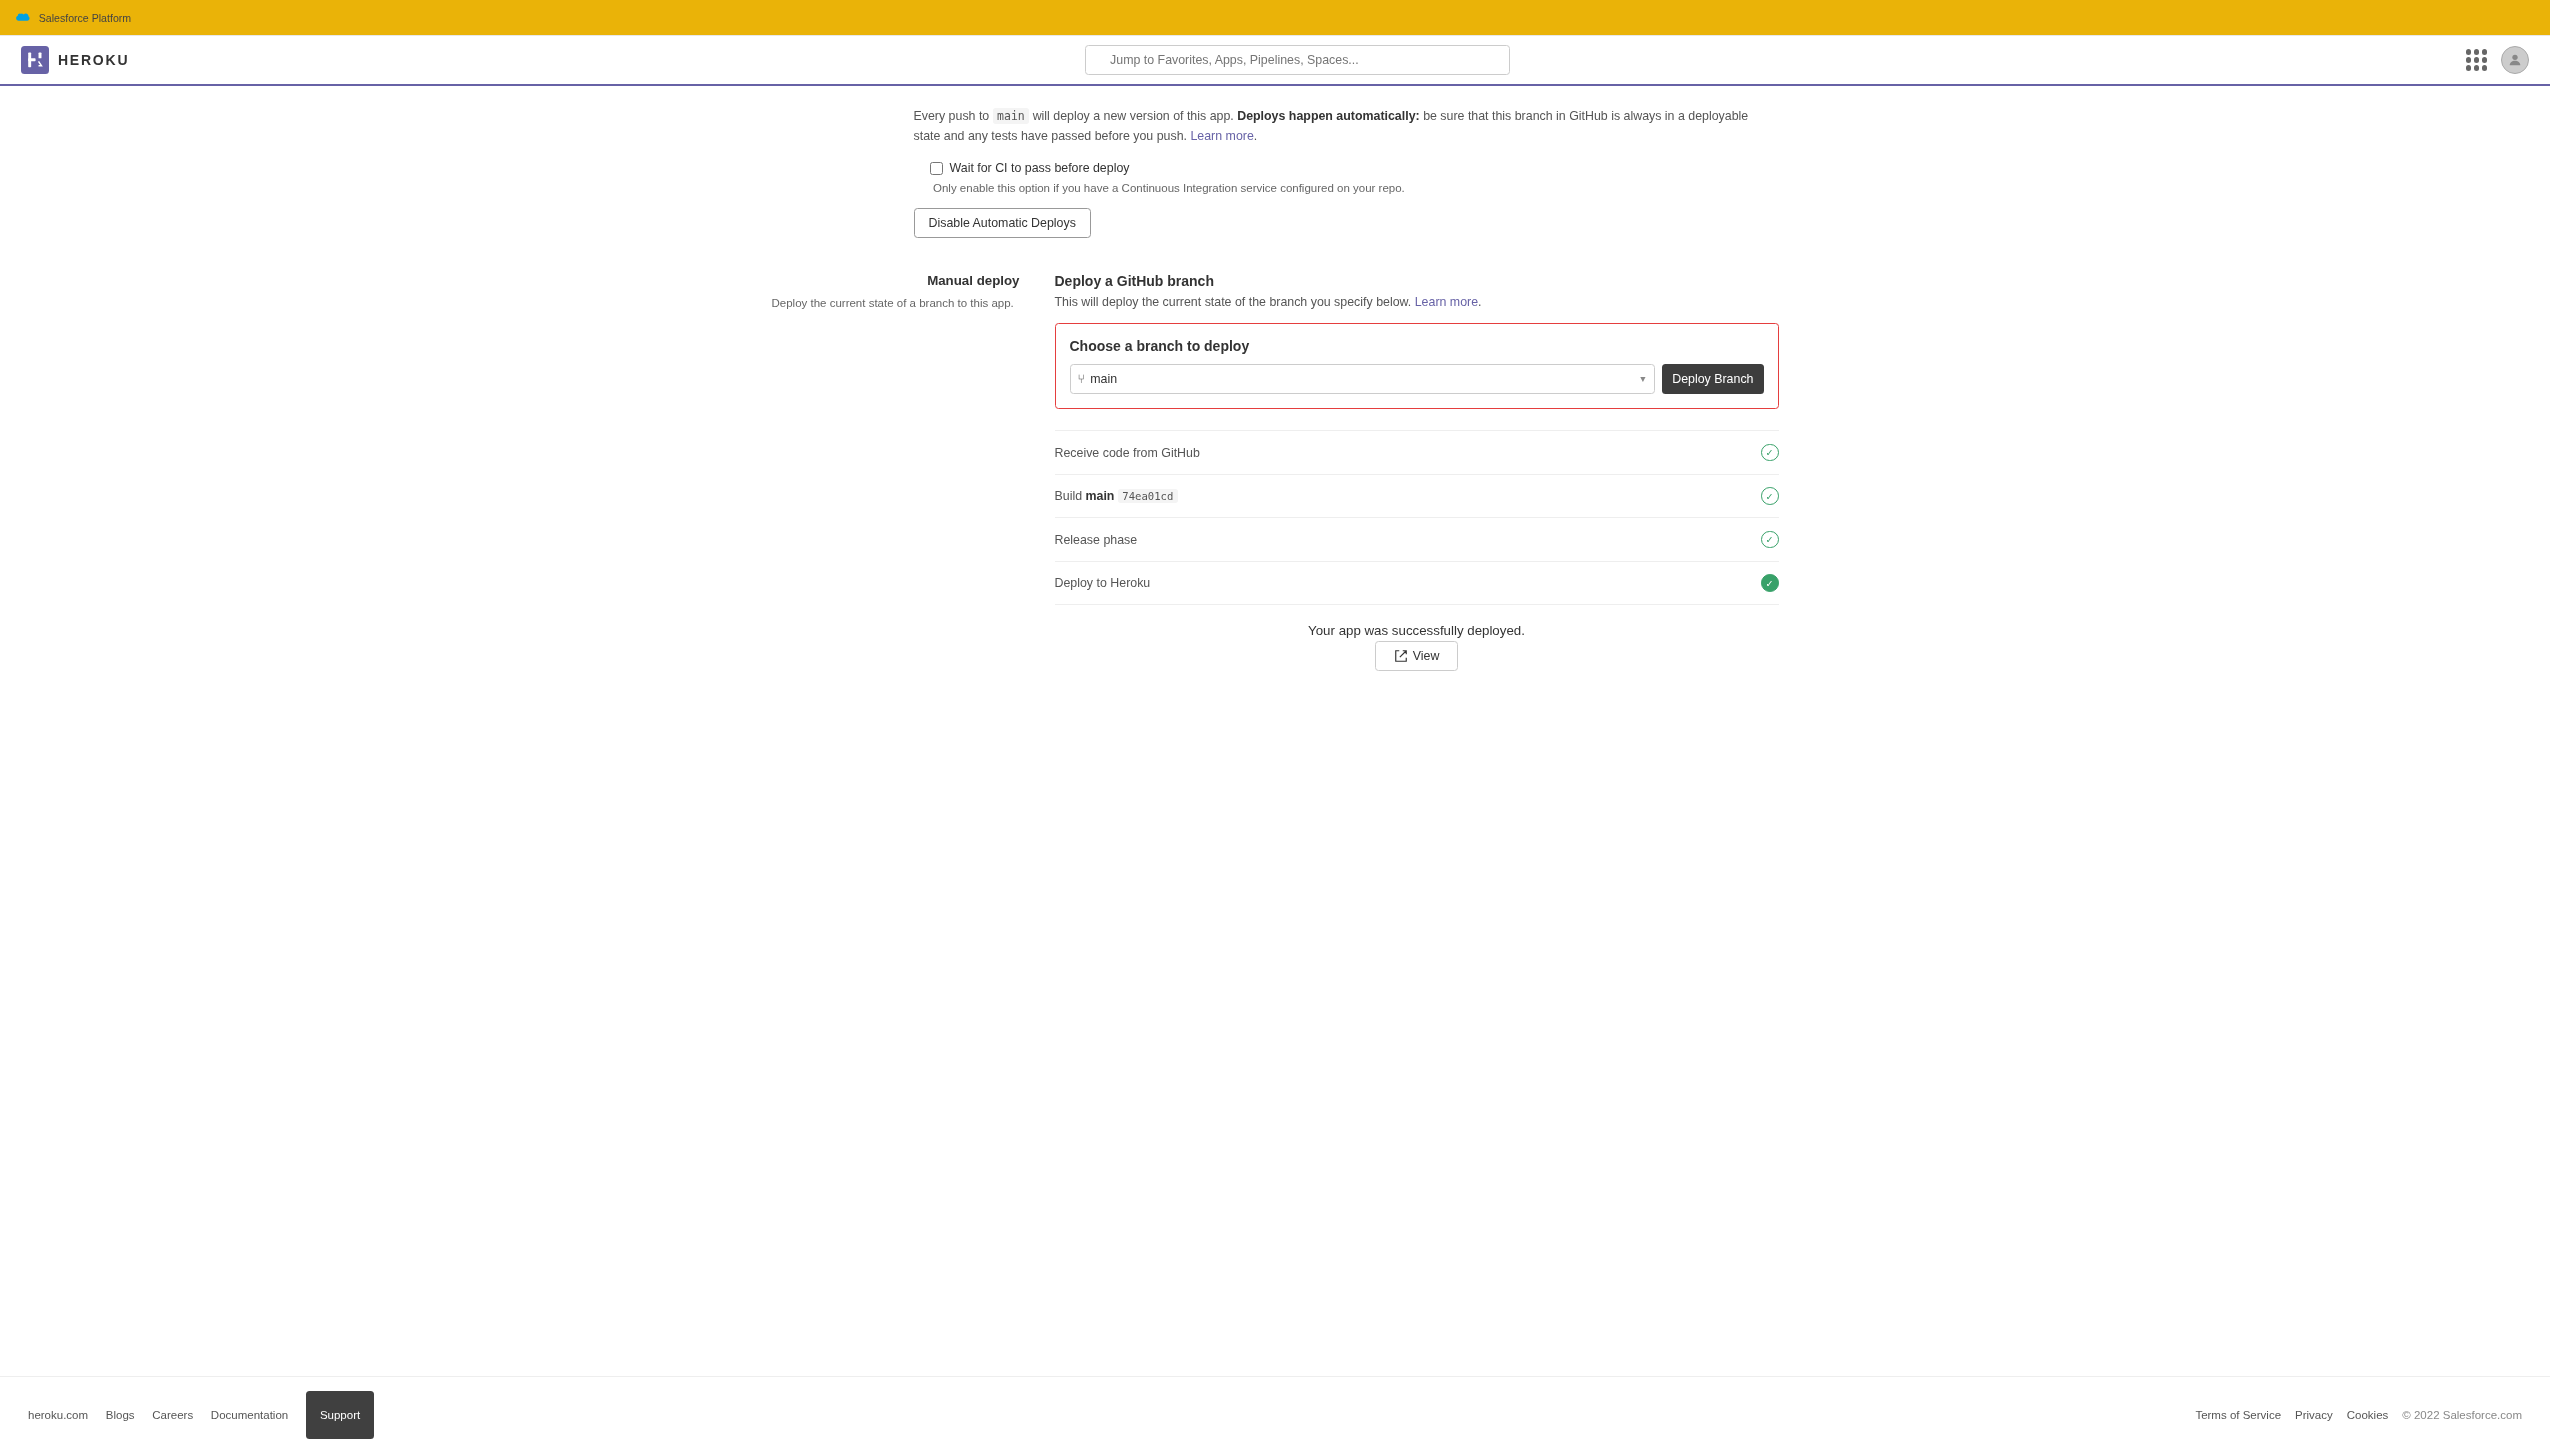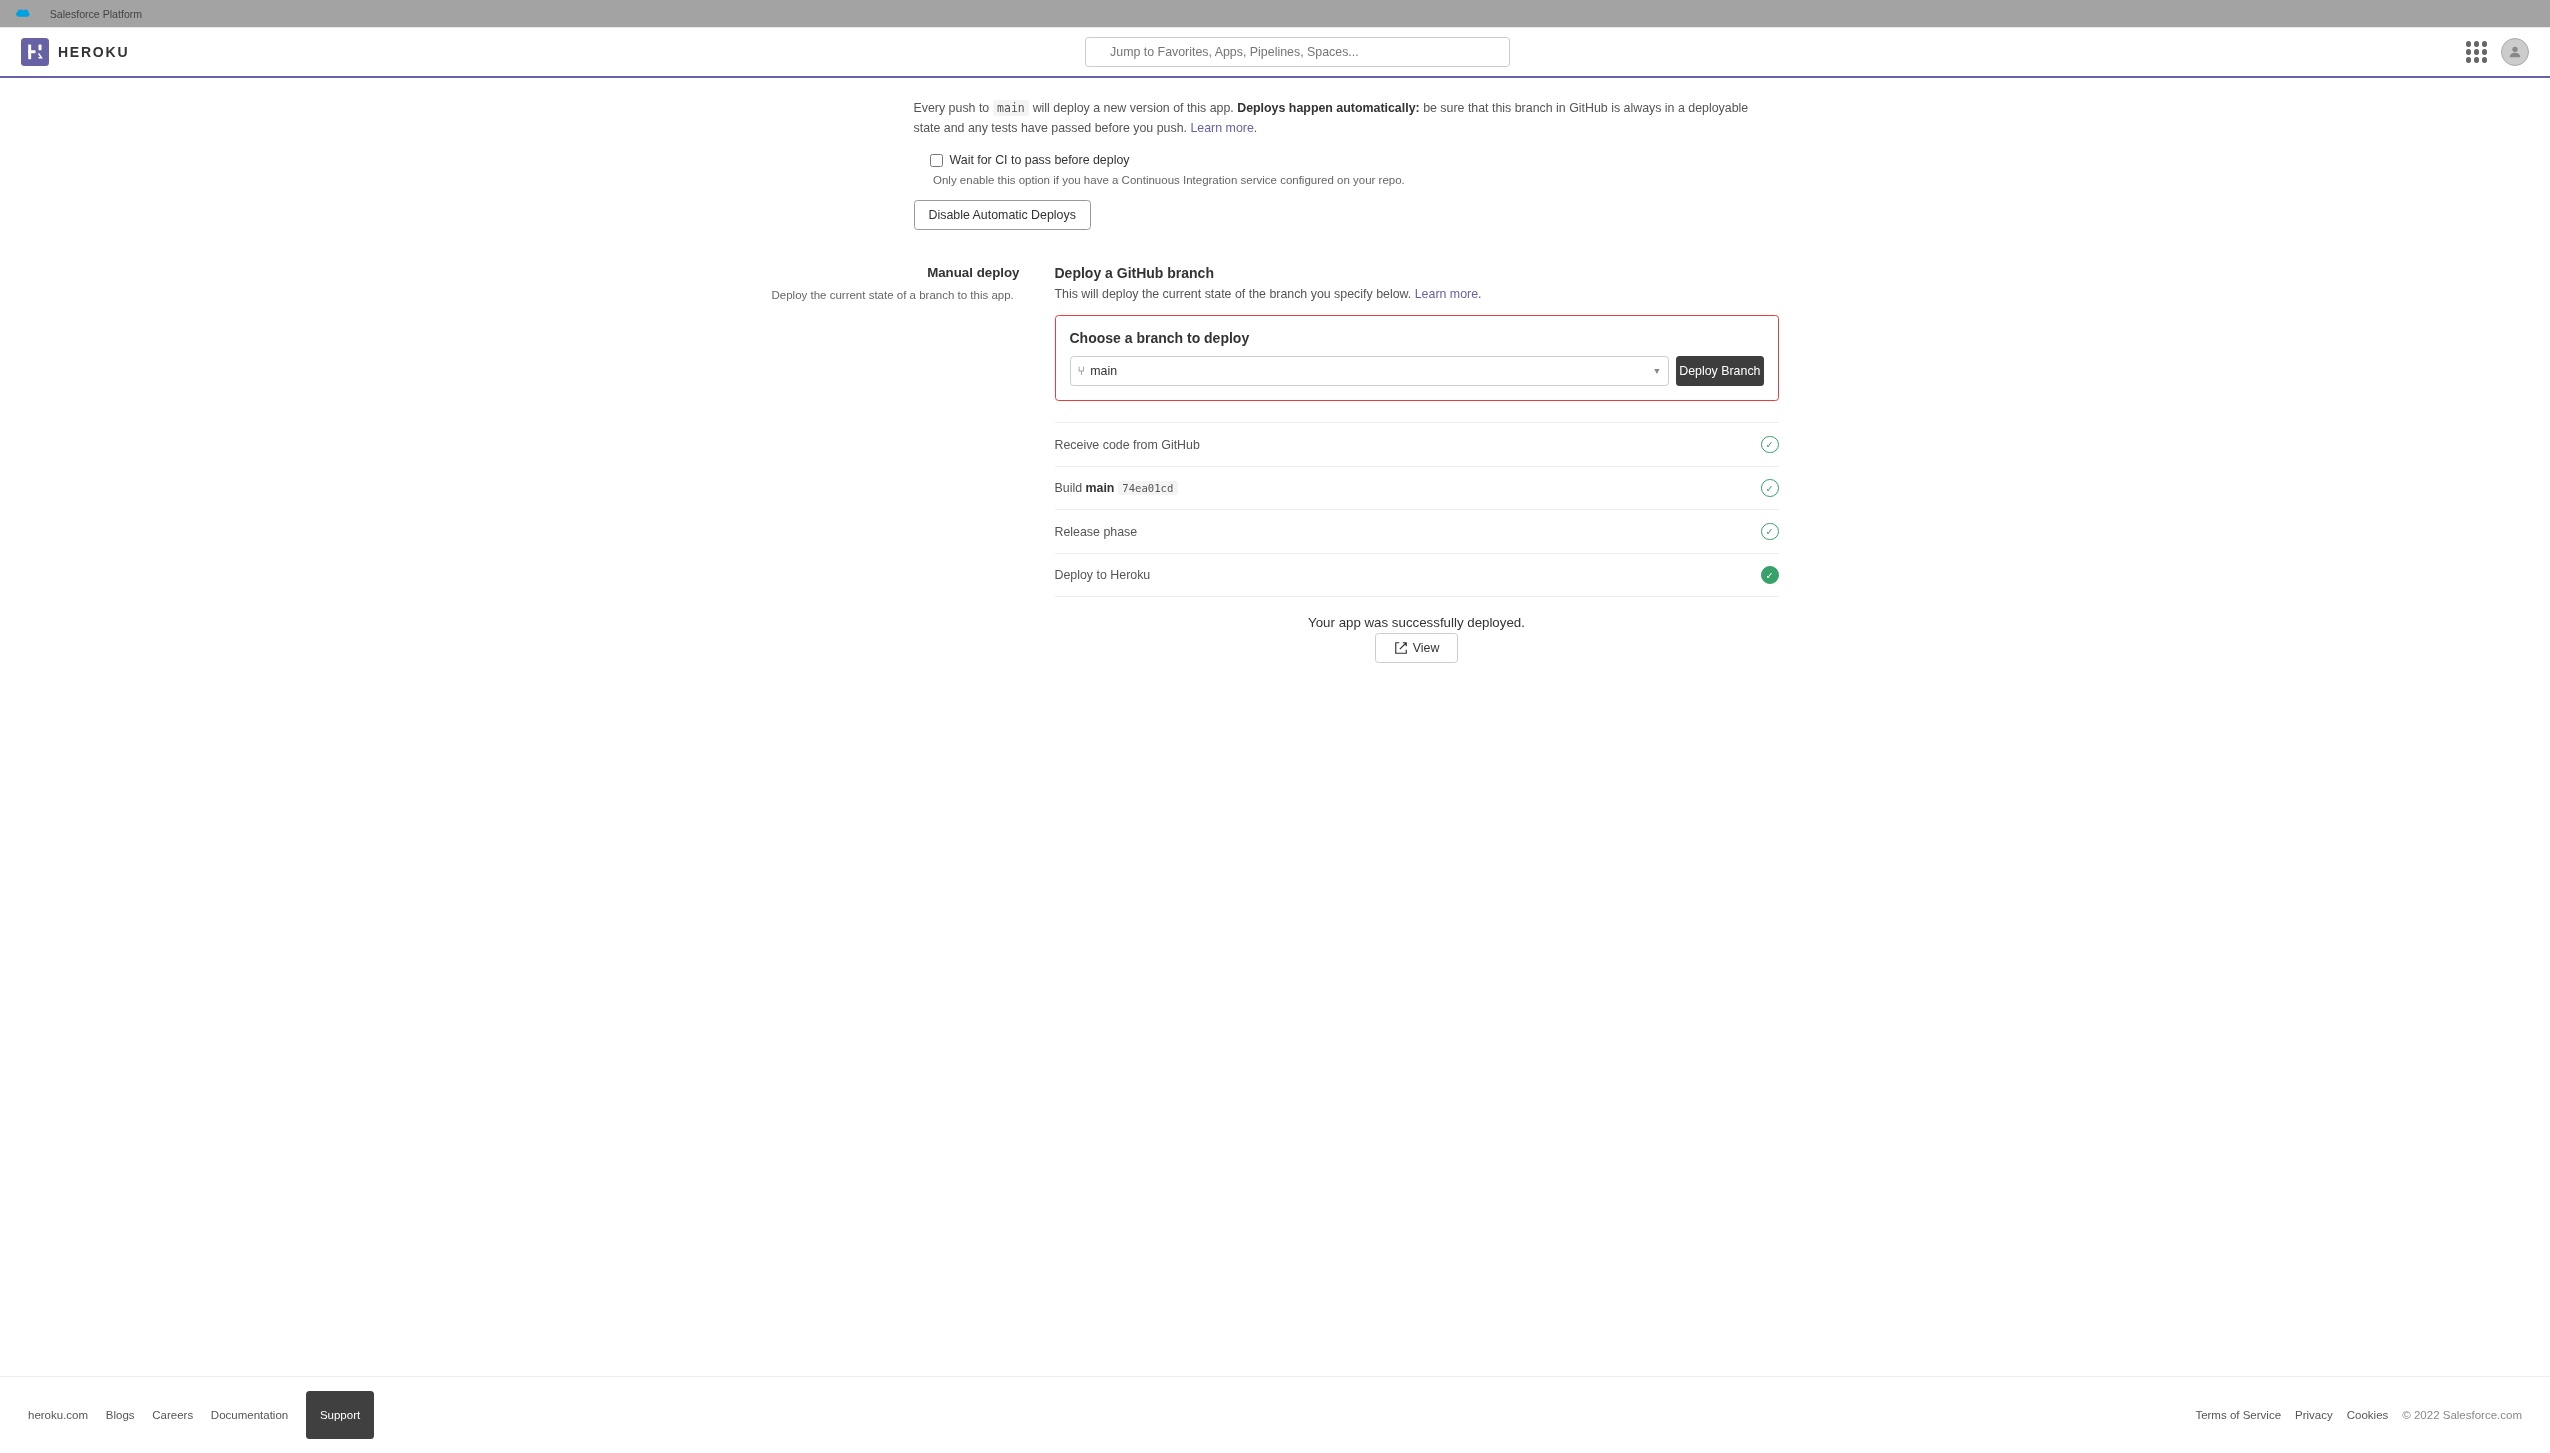--- a/index.html
+++ b/index.html
@@ -8,27 +8,27 @@
       font-size: 12.4px;
       color: #333;
       background: #fff;
       min-height: 100vh;
       display: flex;
       flex-direction: column;
     }
 
     
     .salesforce-bar {
-      background: #a3a3a3;
+      background: #eab308;
       border-bottom: 0.9px solid #e8e8e8;
       padding: 5.3px 14px;
       display: flex;
       align-items: center;
-      gap: 18px;
-      height: 28px;
+      gap: 7px;
+      height: 36px;
     }
     .salesforce-cloud {
       width: 17.7px;
       height: 12.4px;
     }
     .salesforce-label {
       font-size: 10.6px;
       color: #444;
     }
 
@@ -261,21 +261,21 @@
       padding: 7px 0;
       cursor: pointer;
       appearance: none;
     }
     .branch-chevron {
       color: #888;
       font-size: 8.9px;
       pointer-events: none;
     }
     .btn-deploy {
-      padding: 8px 3px;
+      padding: 8px 10px;
       background: #3d3d3d;
       color: #fff;
       border: none;
       border-radius: 3.5px;
       font-size: 12.4px;
       font-weight: 500;
       cursor: pointer;
       white-space: nowrap;
     }
 

